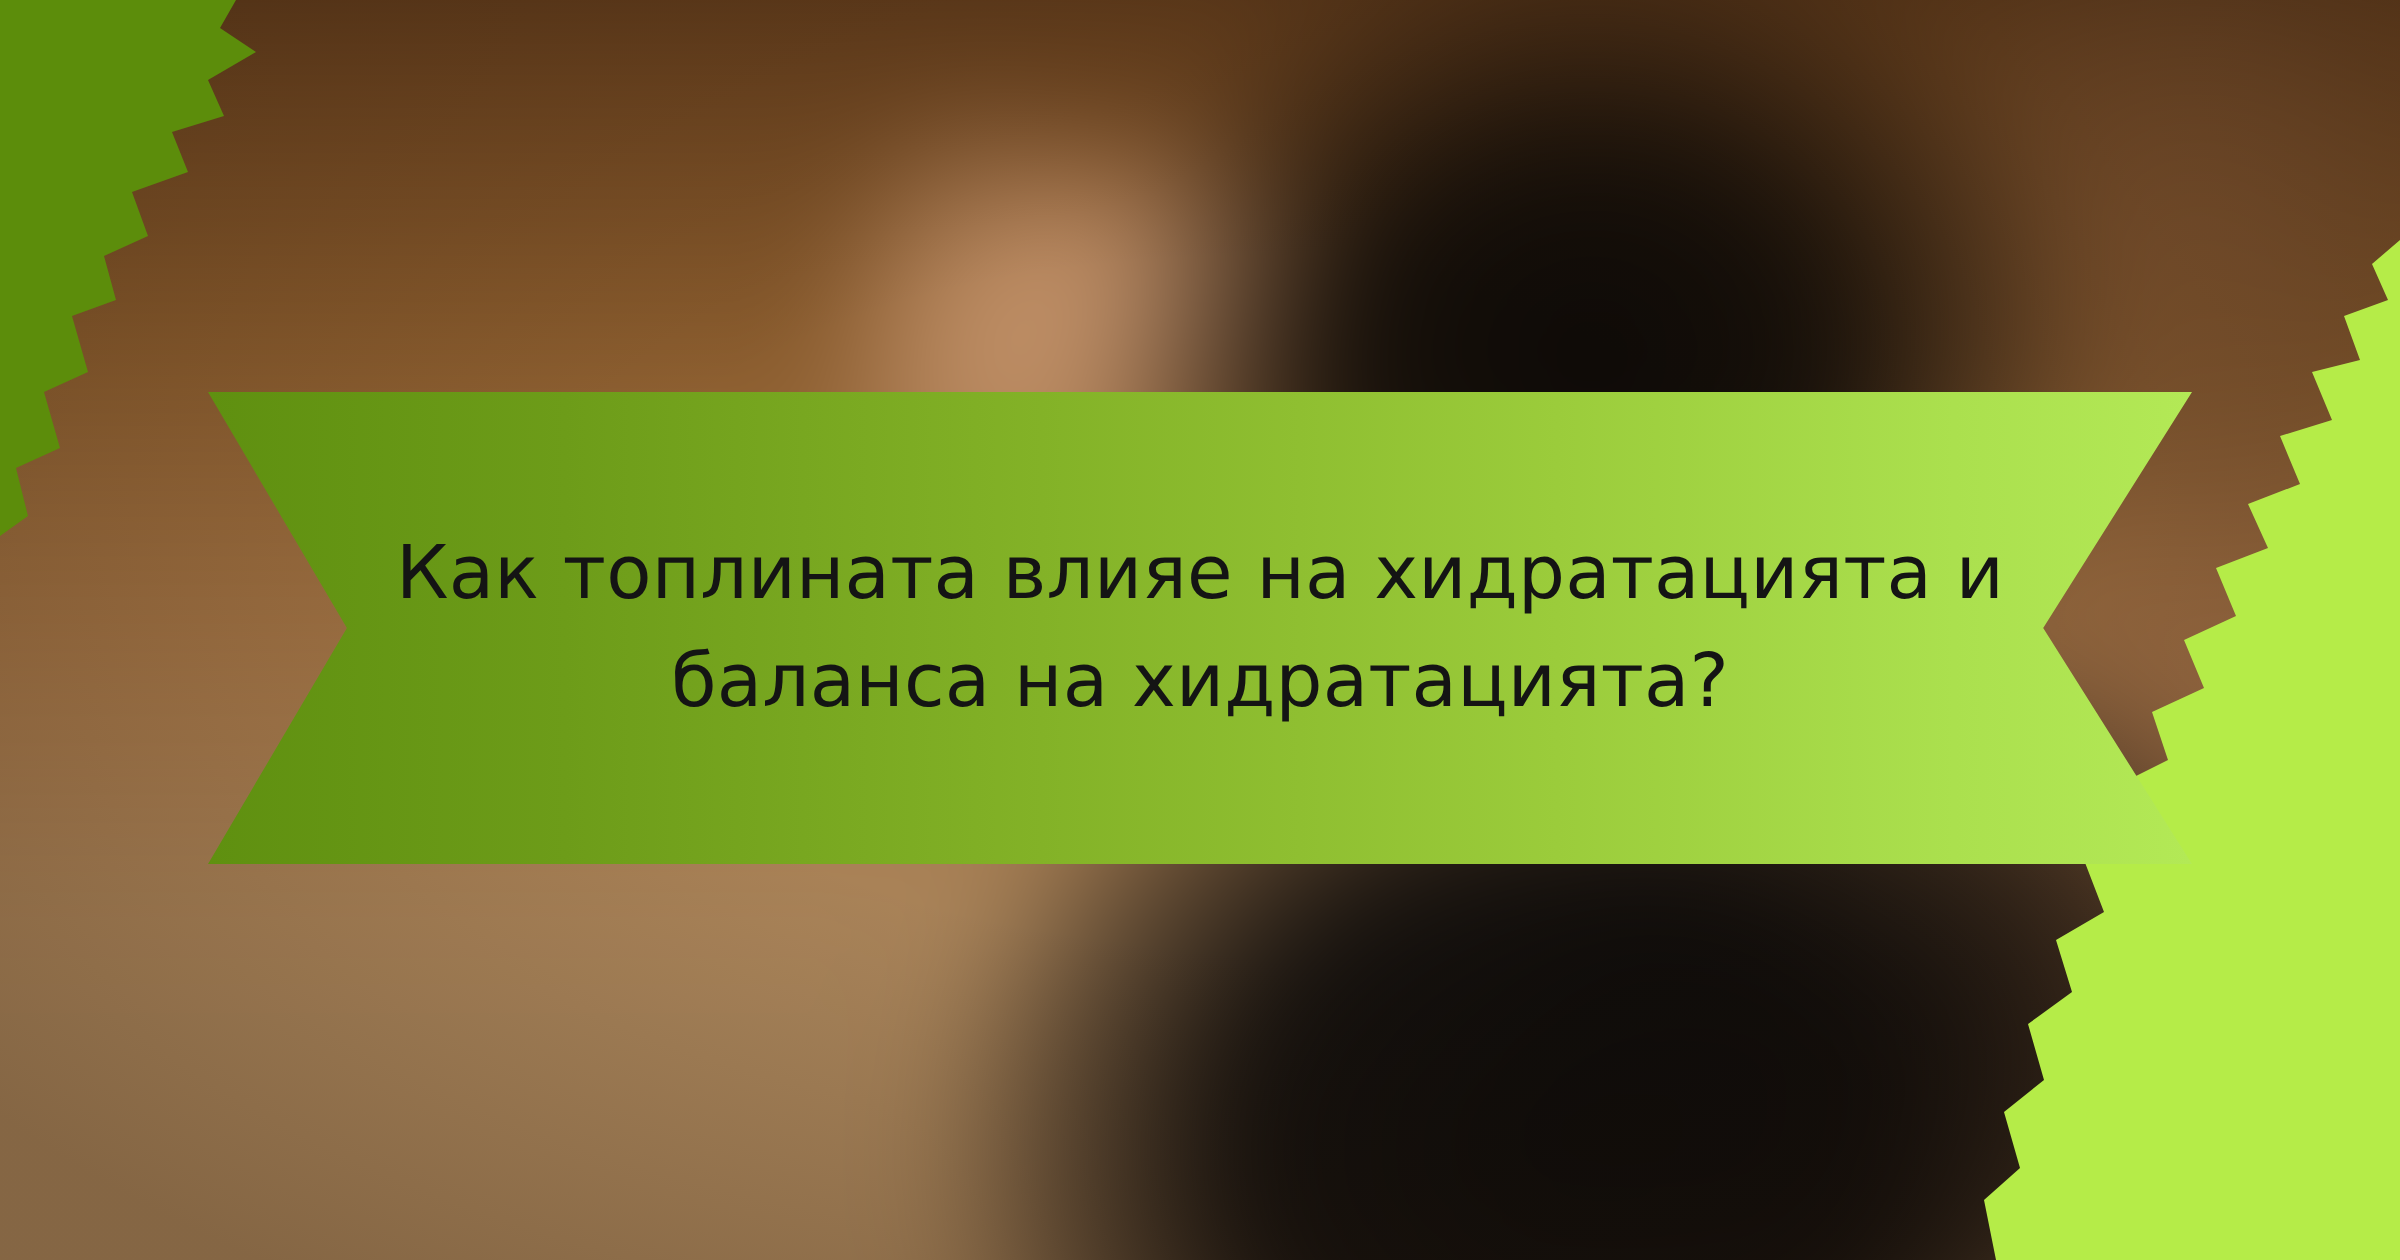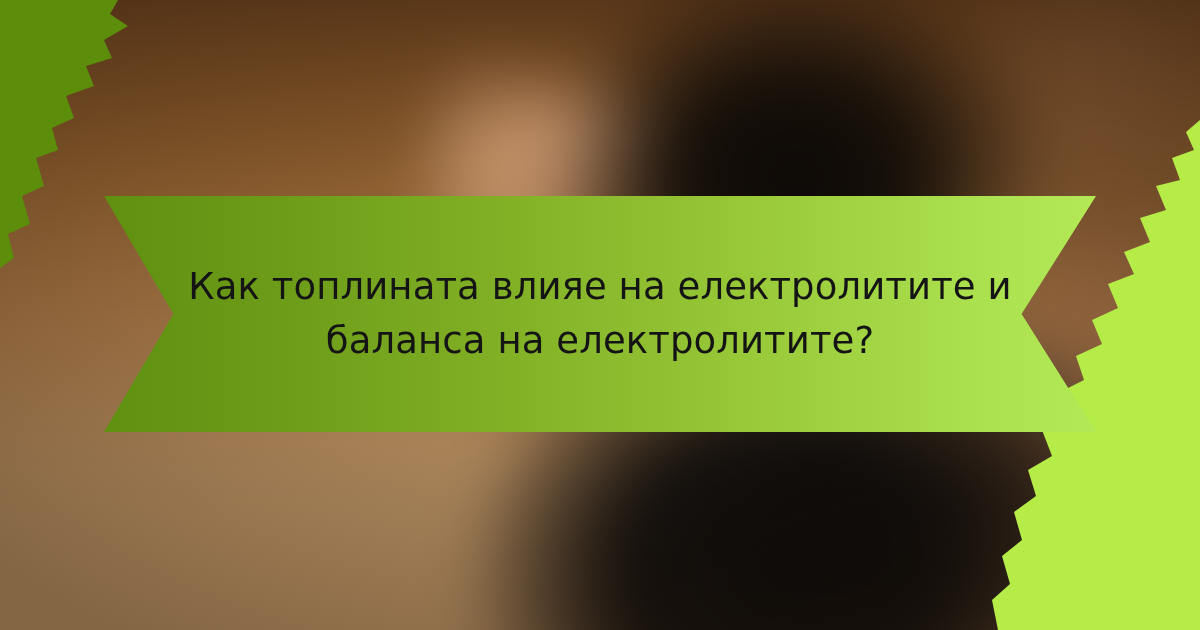--- a/index.html
+++ b/index.html
@@ -113,18 +113,18 @@
       <path d="M220,630 L220,120 L206,132 L214,150 L192,158 L200,180 L176,186 L186,210
                L160,218 L170,242 L144,252 L154,274 L128,284 L138,308 L112,320 L122,344
                L96,356 L104,380 L80,392 L88,416 L62,430 L72,456 L48,470 L56,496 L34,512
                L42,540 L22,556 L30,584 L12,600 L18,630 Z" fill="#b5ec48"></path>
     </svg>
   </div>
 
   <div class="banner-wrap">
     <div class="banner-shape"></div>
     <div class="banner-text">
-      <span class="ln">Как топлината влияе на електролитите и</span>
-      <span class="ln">баланса на електролитите?</span>
+      <span class="ln">Как топлината влияе на хидратацията и</span>
+      <span class="ln">баланса на хидратацията?</span>
     </div>
   </div>
 
 </div>
 
 </body></html>

